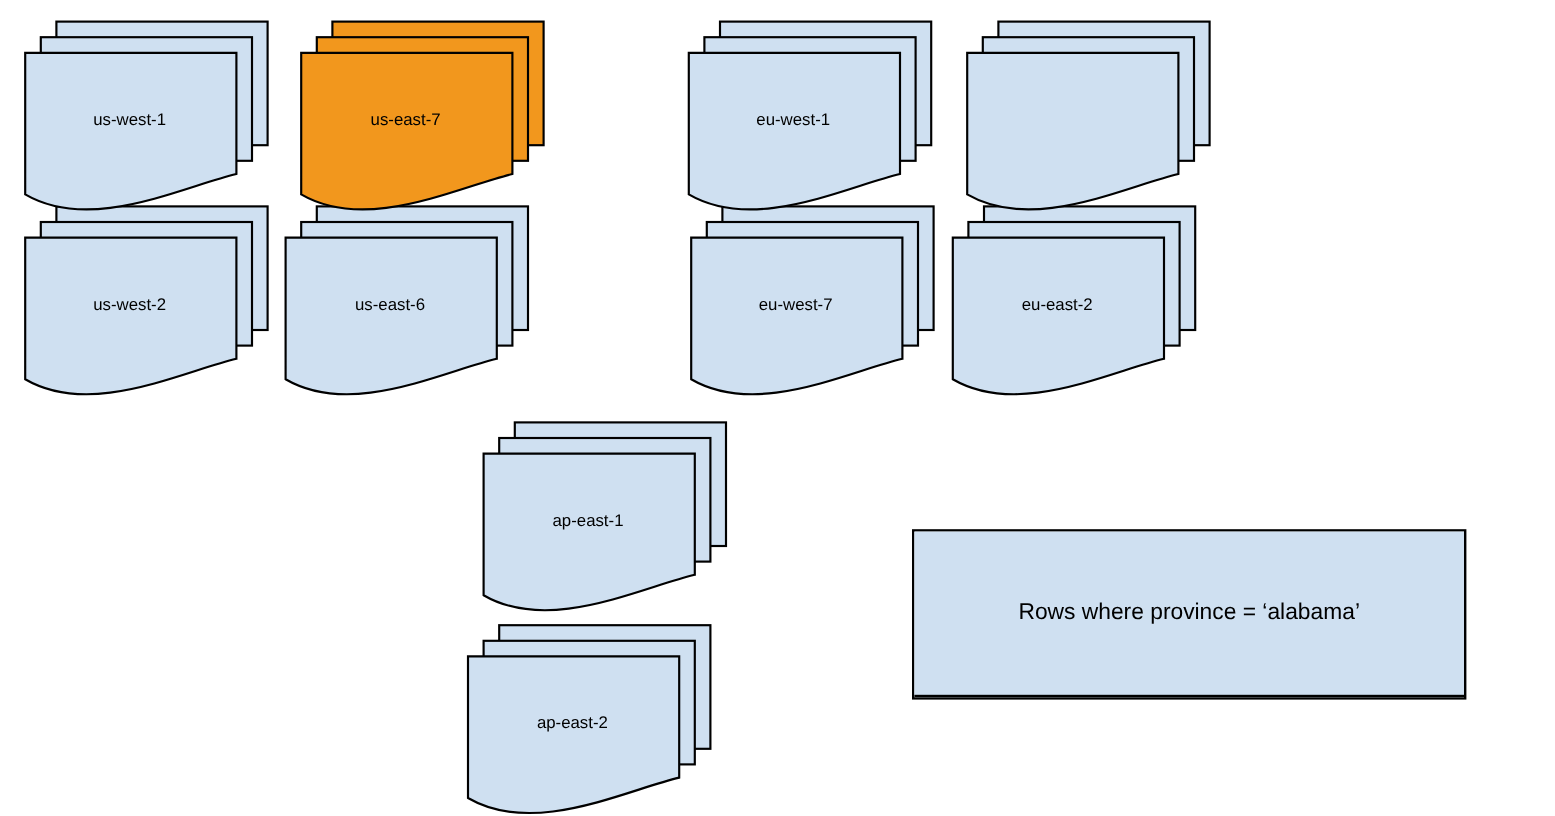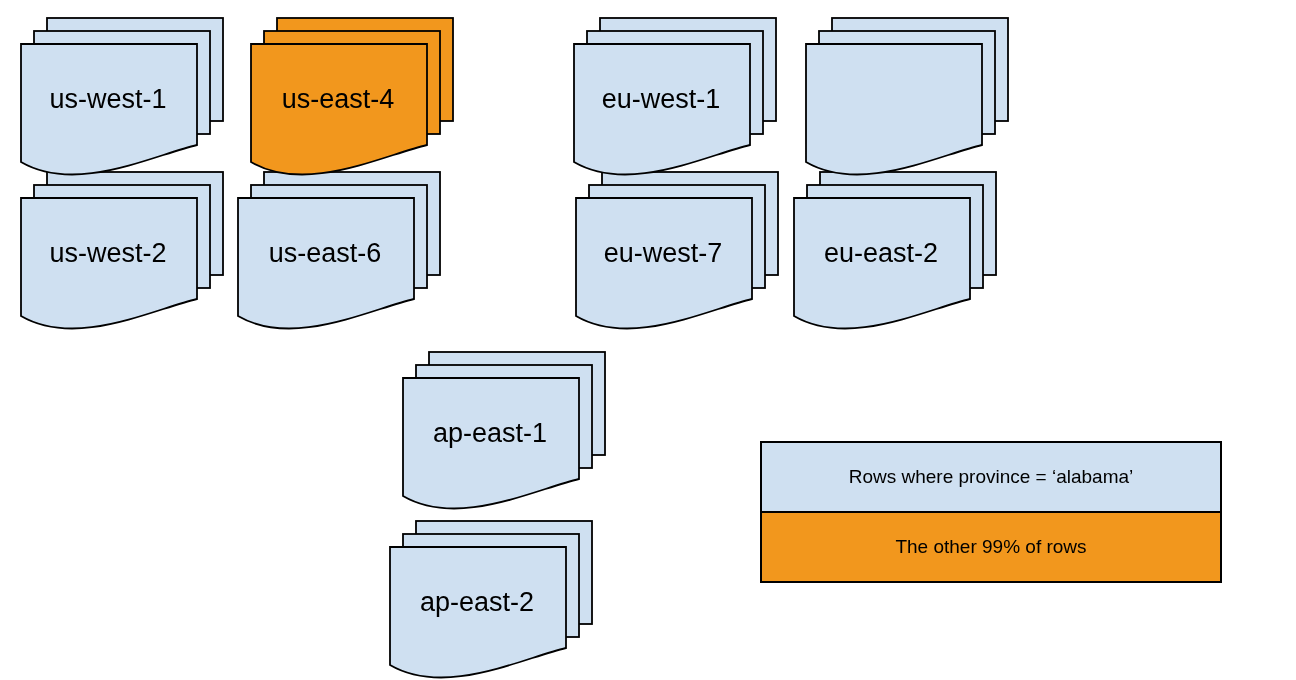--- a/index.html
+++ b/index.html
@@ -19,21 +19,21 @@
   }
   .stack{position:absolute;width:204px;height:158px;}
   .stack svg{position:absolute;left:0;top:0;overflow:visible;}
   .sheet{stroke:var(--stroke);stroke-width:1.8px;}
   .sheet.blue{fill:var(--blue);}
   .sheet.orange{fill:var(--orange);}
   .stack-label{
     position:absolute;left:0;top:26px;width:176px;height:112px;
     display:flex;align-items:center;justify-content:center;
     box-sizing:border-box;
-    font-size:27px;line-height:1;white-space:nowrap;
+    font-size:14px;line-height:1;white-space:nowrap;
   }
   .row1{z-index:3;} .row2{z-index:2;} .row3{z-index:2;}
   .legend{
     position:absolute;left:760px;top:441px;width:462px;height:142px;
     border:2px solid var(--stroke);
     box-sizing:border-box;
     display:flex;flex-direction:column;
     z-index:4;
   }
   .legend-row{
@@ -56,21 +56,21 @@
     </svg>
     <div class="stack-label">us-west-1</div>
   </div>
 
   <div class="stack row1" style="left:250px;top:17px">
     <svg width="204" height="158" viewBox="-1 -1 204 158">
       <rect class="sheet orange" x="26" y="0" width="176" height="103"></rect>
       <rect class="sheet orange" x="13" y="13" width="176" height="103"></rect>
       <path class="sheet orange" transform="translate(0,26)" d="M0 0 H176 V101 C130 112 55 150 0 118 Z"></path>
     </svg>
-    <div class="stack-label">us-east-4</div>
+    <div class="stack-label">us-east-7</div>
   </div>
 
   <div class="stack row1" style="left:573px;top:17px">
     <svg width="204" height="158" viewBox="-1 -1 204 158">
       <rect class="sheet blue" x="26" y="0" width="176" height="103"></rect>
       <rect class="sheet blue" x="13" y="13" width="176" height="103"></rect>
       <path class="sheet blue" transform="translate(0,26)" d="M0 0 H176 V101 C130 112 55 150 0 118 Z"></path>
     </svg>
     <div class="stack-label">eu-west-1</div>
   </div>
@@ -134,18 +134,15 @@
       <rect class="sheet blue" x="13" y="13" width="176" height="103"></rect>
       <path class="sheet blue" transform="translate(0,26)" d="M0 0 H176 V101 C130 112 55 150 0 118 Z"></path>
     </svg>
     <div class="stack-label">ap-east-2</div>
   </div>
 
   <div class="legend">
     <div class="legend-row blue">
       <span>Rows where province = ‘alabama’</span>
     </div>
-    <div class="legend-row orange">
-      <span>The other 99% of rows</span>
-    </div>
   </div>
 
 </div>
 
 </body></html>

